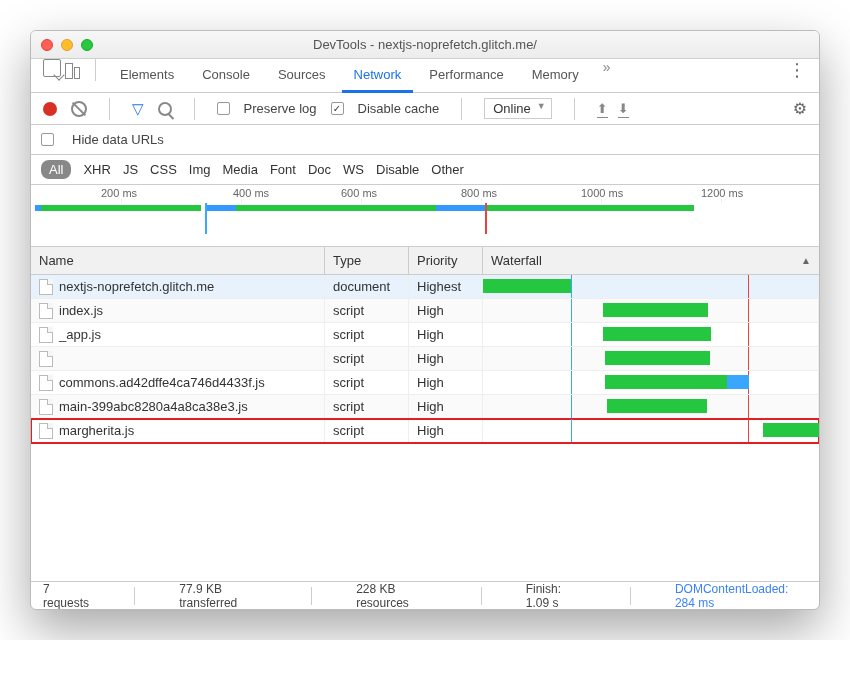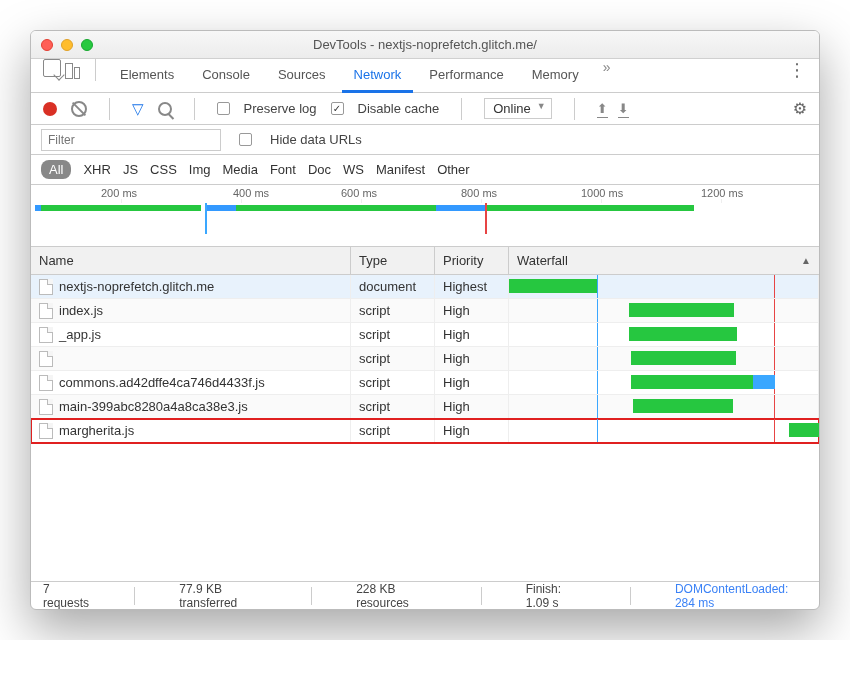--- a/index.html
+++ b/index.html
@@ -50,21 +50,21 @@
 .tickline { position: absolute; top: 14px; bottom: 0; width: 1px; background: #eee; }
 .tl-bars { position: absolute; top: 20px; left: 0; right: 0; height: 8px; }
 .tbar { position: absolute; height: 6px; background: #26c740; }
 .tbar.blue { background: #3399ff; }
 .vline { position: absolute; top: 18px; bottom: 12px; width: 2px; }
 .vblue { background: #3aa7ff; }
 .vred { background: #e74444; }
 .tablewrap { flex: 1; display: flex; flex-direction: column; }
 .thead { height: 28px; background: #f1f1f1; border-bottom: 1px solid #ccc; display: flex; align-items: center; font-size: 13px; color: #333; }
 .col { border-right: 1px solid #ccc; height: 100%; display: flex; align-items: center; padding: 0 8px; }
-.col.name { width: 320px; }
+.col.name { width: 294px; }
 .col.type { width: 84px; }
 .col.prio { width: 74px; }
 .col.wf { flex: 1; border-right: none; justify-content: space-between; text-align: center; }
 .tri { font-size: 10px; color: #666; }
 .tbody { flex: 1; position: relative; }
 .row { height: 24px; border-bottom: 1px solid #eee; display: flex; align-items: center; font-size: 13px; }
 .row:nth-child(odd) { background: #fff; }
 .row:nth-child(even) { background: #fafafa; }
 .row.sel { background: #e8f2fc; }
 .row.hl { outline: 2px solid #e02020; outline-offset: -1px; }
@@ -128,36 +128,35 @@
     <div class="vdiv"></div>
     <div class="ud">
       <span style="position:relative">⬆︎<span style="position:absolute;left:0;right:0;bottom:-2px;height:1px;background:#888"></span></span>
       <span style="position:relative">⬇︎<span style="position:absolute;left:0;right:0;bottom:-2px;height:1px;background:#888"></span></span>
     </div>
     <div class="spacer"></div>
     <div class="gear">⚙</div>
   </div>
 
   <div class="filterbar">
-    <input class="filterinput" placeholder="Filter" style="">
     <span class="cb"></span>
     <span class="tblabel">Hide data URLs</span>
   </div>
 
   <div class="typebar">
     <span class="typepill active">All</span>
     <span>XHR</span>
     <span>JS</span>
     <span>CSS</span>
     <span>Img</span>
     <span>Media</span>
     <span>Font</span>
     <span>Doc</span>
     <span>WS</span>
-    <span>Manifest</span>
+    <span>Disable</span>
     <span>Other</span>
   </div>
 
   <div class="timeline">
     <div class="ticks">
       <span class="tick" style="left:70px">200 ms</span>
       <span class="tick" style="left:202px">400 ms</span>
       <span class="tick" style="left:310px">600 ms</span>
       <span class="tick" style="left:430px">800 ms</span>
       <span class="tick" style="left:550px">1000 ms</span>

